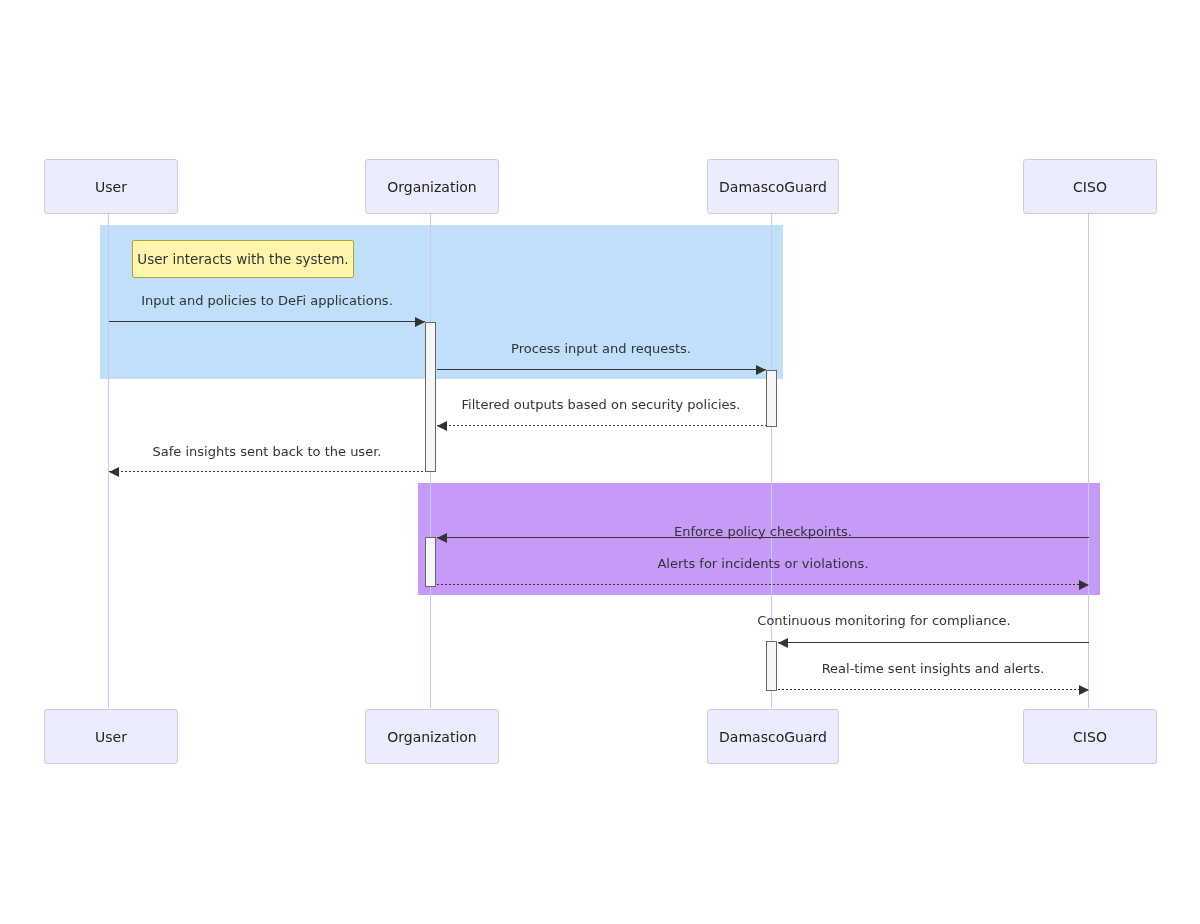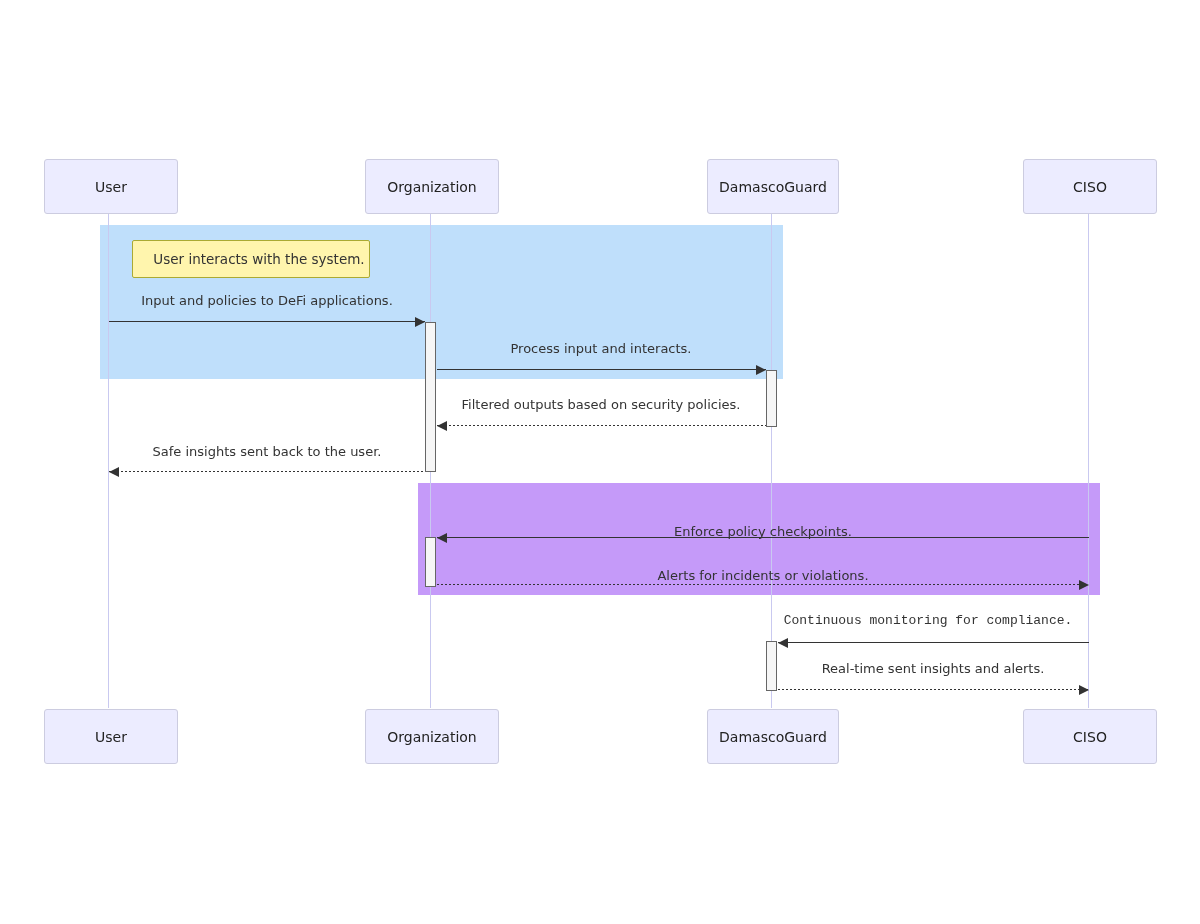--- a/index.html
+++ b/index.html
@@ -65,49 +65,49 @@
 
   <div class="activation" style="left:425px;top:322px;height:150px;"></div>
   <div class="activation" style="left:766px;top:370px;height:57px;"></div>
   <div class="activation" style="left:425px;top:537px;height:50px;"></div>
   <div class="activation" style="left:766px;top:641px;height:50px;"></div>
 
   <div class="msg-text" style="left:267px;top:293px;">Input and policies to DeFi applications.</div>
   <div class="line-solid" style="left:109px;top:321px;width:316px;"></div>
   <div class="arrowhead right" style="left:415px;top:317px;"></div>
 
-  <div class="msg-text" style="left:601px;top:341px;">Process input and interacts.</div>
+  <div class="msg-text" style="left:601px;top:341px;">Process input and requests.</div>
   <div class="line-solid" style="left:437px;top:369px;width:329px;"></div>
   <div class="arrowhead right" style="left:756px;top:365px;"></div>
 
   <div class="msg-text" style="left:601px;top:397px;text-align:center;">Filtered outputs based on security policies.</div>
   <div class="line-dashed" style="left:437px;top:425px;width:329px;"></div>
   <div class="arrowhead left" style="left:437px;top:421px;"></div>
 
   <div class="msg-text" style="left:267px;top:444px;">Safe insights sent back to the user.</div>
   <div class="line-dashed" style="left:109px;top:471px;width:316px;"></div>
   <div class="arrowhead left" style="left:109px;top:467px;"></div>
 
   <div class="msg-text" style="left:763px;top:524px;">Enforce policy checkpoints.</div>
   <div class="line-solid" style="left:437px;top:537px;width:652px;"></div>
   <div class="arrowhead left" style="left:437px;top:533px;"></div>
 
-  <div class="msg-text" style="left:763px;top:556px;margin-top:12px;">Alerts for incidents or violations.</div>
+  <div class="msg-text" style="left:763px;top:556px;">Alerts for incidents or violations.</div>
   <div class="line-dashed" style="left:437px;top:584px;width:652px;"></div>
   <div class="arrowhead right" style="left:1079px;top:580px;"></div>
 
-  <div class="msg-text" style="left:928px;top:613px;font-family:Liberation Mono, monospace;">Continuous monitoring for compliance.</div>
+  <div class="msg-text" style="left:884px;top:613px;">Continuous monitoring for compliance.</div>
   <div class="line-solid" style="left:778px;top:642px;width:311px;"></div>
   <div class="arrowhead left" style="left:778px;top:638px;"></div>
 
   <div class="msg-text" style="left:933px;top:661px;">Real-time sent insights and alerts.</div>
   <div class="line-dashed" style="left:778px;top:689px;width:311px;"></div>
   <div class="arrowhead right" style="left:1079px;top:685px;"></div>
 
-  <div class="note-box" style="left:132px;top:240px;width:220px;height:36px;padding-left:16px;">User interacts with the system.</div>
+  <div class="note-box" style="left:132px;top:240px;width:220px;height:36px;">User interacts with the system.</div>
 
   <div class="actor-box" style="left:44px;top:159px;width:132px;">
     <span>User</span>
     </div>
   <div class="actor-box" style="left:365px;top:159px;width:132px;">
     <span>Organization</span>
     </div>
   <div class="actor-box" style="left:707px;top:159px;width:130px;">
     <span>DamascoGuard</span>
     </div>

